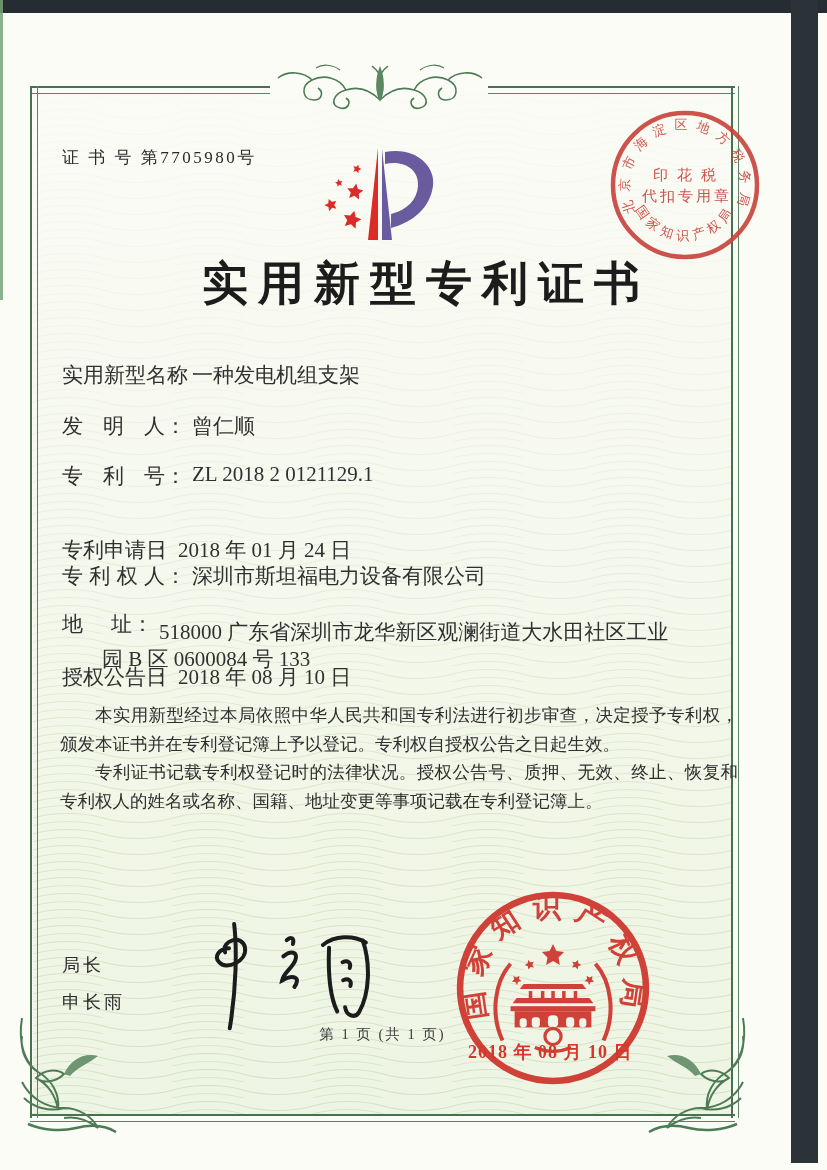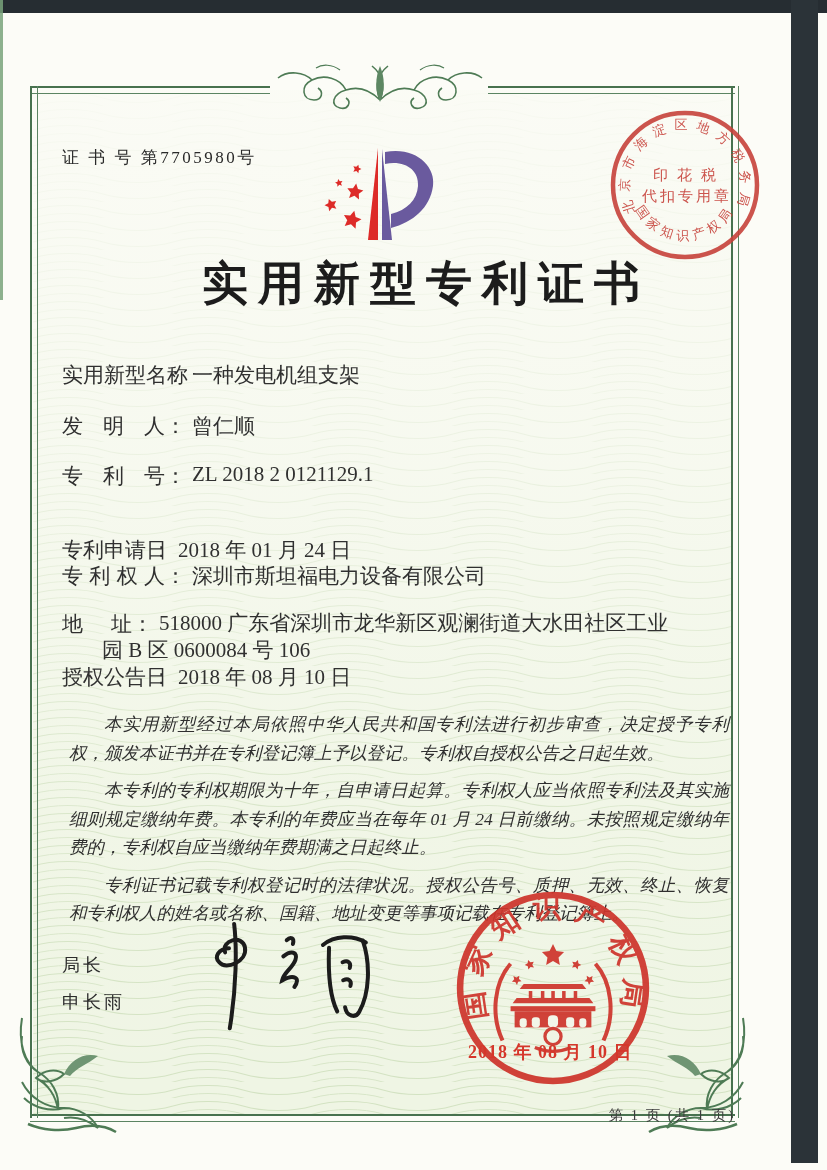--- a/index.html
+++ b/index.html
@@ -17,33 +17,33 @@
   
   .cert-no{position:absolute;left:62px;top:146px;font-size:17px;letter-spacing:2.5px;color:#2a2a2a;}
   .logo{position:absolute;left:315px;top:140px;}
   .title{position:absolute;left:0;top:253px;width:820px;text-align:center;
          font-size:46px;font-weight:600;letter-spacing:10px;color:#1c1c1c;padding-left:16px;}
   .frow{position:absolute;left:62px;font-size:21px;color:#303030;white-space:nowrap;}
   .flabel{display:inline-block;text-align:justify;text-align-last:justify;vertical-align:top;}
   .w6{width:103px}.w5{width:89px}.wa{width:70px}
   .fcolon{display:inline-block;vertical-align:top;margin-right:6px;}
   .fval{display:inline-block;vertical-align:top;}
-  .addr-val{display:inline-block;vertical-align:top;width:585px;line-height:27px;white-space:normal;}
+  .addr-val{display:inline-block;vertical-align:top;width:585px;line-height:27px;white-space:normal;margin-top:9px;}
   .addr-l2{margin-left:-57px;}
   .pair2{position:absolute;left:455px;top:0;}
   .paras{position:absolute;left:60px;top:701px;width:678px;font-size:17.5px;line-height:28.5px;
          color:#2f2f2f;text-align:justify;}
-  .paras p{margin:9px;text-indent:2em;font-style:italic;}
+  .paras p{margin:0;text-indent:2em;}
   .signer{position:absolute;left:62px;font-size:18px;letter-spacing:3px;color:#2b2b2b;text-align:right;}
   .sig{position:absolute;left:186px;top:916px;}
   .seal{position:absolute;left:452px;top:887px;opacity:.93;}
   .stamp{position:absolute;left:605px;top:105px;opacity:.9;}
   .seal-date{position:absolute;left:468px;top:1040px;font-size:18px;font-weight:700;
              letter-spacing:1px;color:#d5372b;white-space:nowrap;}
-  .footer{position:absolute;left:30px;top:1106px;width:705px;text-align:right;
+  .footer{position:absolute;left:30px;top:1025px;width:705px;text-align:center;
           font-size:14.5px;letter-spacing:2px;color:#3c3c3c;}
   svg text{font-family:"Liberation Serif","DejaVu Serif",serif;}
 </style>
 </head>
 <body>
 
 <div class="scan">
   <div class="paper"></div>
 
   <svg class="guilloche" width="700" height="1026" viewBox="0 0 700 1026">
@@ -130,29 +130,28 @@
   <div class="frow" style="top:462px;">
     <span class="flabel w6">专利号</span><span class="fcolon">：</span><span class="fval">ZL 2018 2 0121129.1</span>
   </div>
   <div class="frow" style="top:512px;margin-top:24px;">
     <span class="flabel w5">专利申请日</span><span class="fcolon">：</span><span class="fval">2018 年 01 月 24 日</span>
   </div>
   <div class="frow" style="top:562px;">
     <span class="flabel w6">专利权人</span><span class="fcolon">：</span><span class="fval">深圳市斯坦福电力设备有限公司</span>
   </div>
   <div class="frow" style="top:610px;">
-    <span class="flabel wa">地址</span><span class="fcolon">：</span><span class="addr-val"><span>518000 广东省深圳市龙华新区观澜街道大水田社区工业</span><span class="addr-l2" style="display:block;">园 B 区 0600084 号 106</span></span>
+    <span class="flabel wa">地址</span><span class="fcolon">：</span><span class="addr-val"><span>518000 广东省深圳市龙华新区观澜街道大水田社区工业</span><span class="addr-l2" style="display:block;">园 B 区 0600084 号 133</span></span>
   </div>
   <div class="frow" style="top:663px;width:700px;">
     <span class="flabel w5">授权公告日</span><span class="fcolon">：</span><span class="fval">2018 年 08 月 10 日</span>
   </div>
 
   <div class="paras">
     <p>本实用新型经过本局依照中华人民共和国专利法进行初步审查，决定授予专利权，颁发本证书并在专利登记簿上予以登记。专利权自授权公告之日起生效。</p>
-    <p>本专利的专利权期限为十年，自申请日起算。专利权人应当依照专利法及其实施细则规定缴纳年费。本专利的年费应当在每年 01 月 24 日前缴纳。未按照规定缴纳年费的，专利权自应当缴纳年费期满之日起终止。</p>
     <p>专利证书记载专利权登记时的法律状况。授权公告号、质押、无效、终止、恢复和专利权人的姓名或名称、国籍、地址变更等事项记载在专利登记簿上。</p>
   </div>
 
   <div class="signer" style="top:953px;">局长</div>
   <div class="signer" style="top:990px;">申长雨</div>
 
   <svg class="sig" width="215" height="120" viewBox="0 0 215 120">
     <g fill="none" stroke="#1c1c1c" stroke-width="4" stroke-linecap="round" transform="rotate(-2 107 60)">
       <path d="M40,34 C36,22 58,16 60,30 C62,44 40,52 34,44 C28,38 34,30 44,30"></path>
       <path d="M50,6 C52,30 50,70 42,110"></path>

